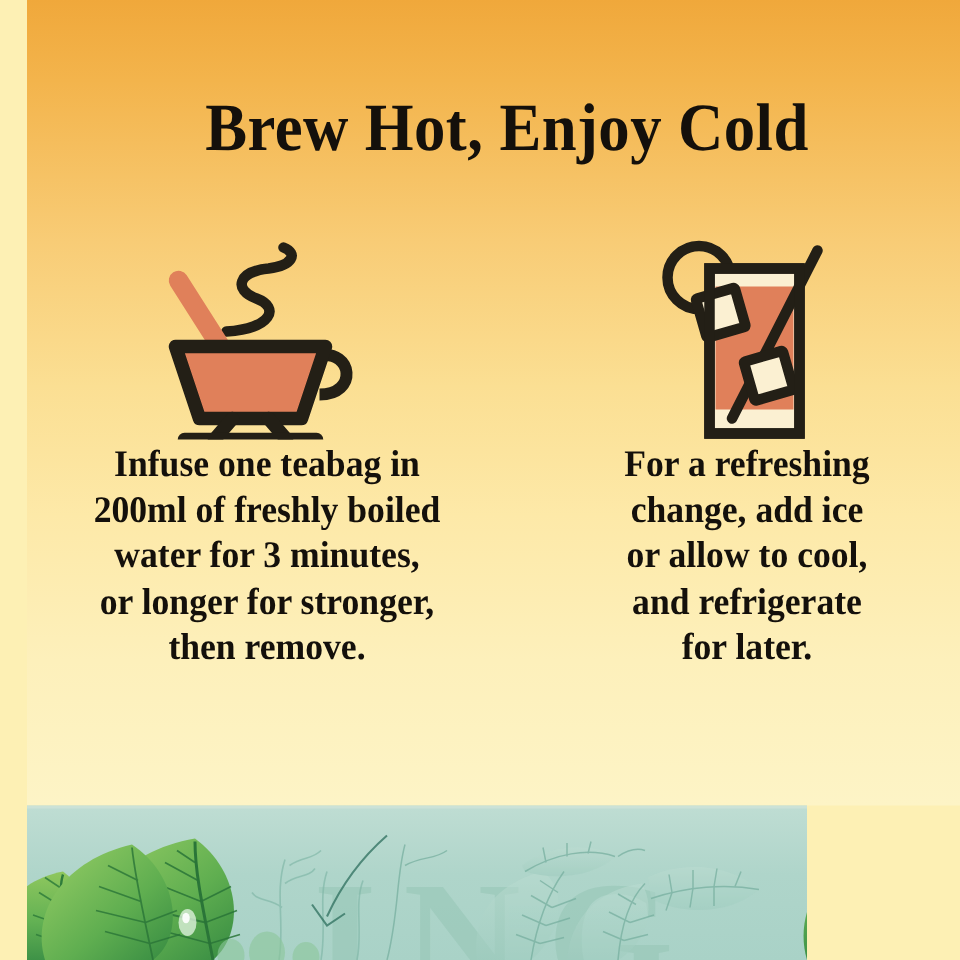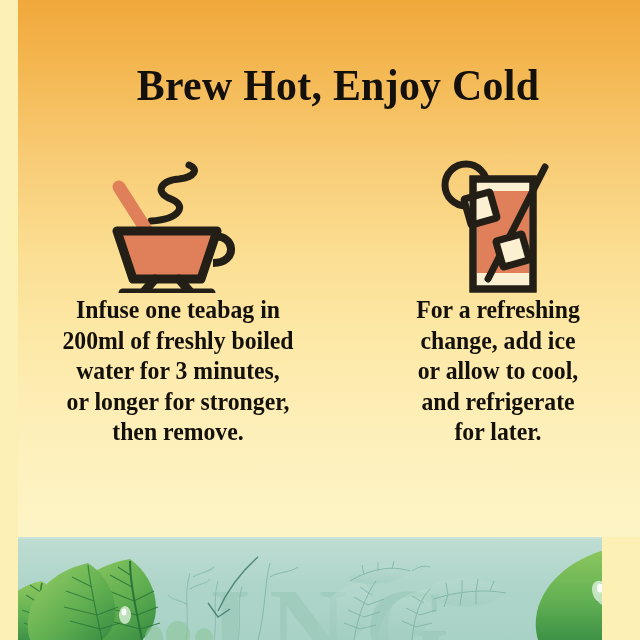--- a/index.html
+++ b/index.html
@@ -87,21 +87,21 @@
   }
   .col-left .body-text  { width: 300px; }
   .col-right .body-text { width: 262px; }
   .body-text .ln { display: block; white-space: nowrap; }
 
   
   .leaf-band {
     position: absolute;
     left: 0;
     top: 537px;
-    width: 584px;
+    width: 520px;
     height: 103px;
     overflow: hidden;
     background: linear-gradient(180deg, #BFDDD3 0%, #AFD5CA 45%, #A9D2C7 100%);
   }
   .band-top-edge {
     position: absolute;
     left: 0; top: 0;
     width: 640px;
     height: 2px;
     background: #CBE2D7;

